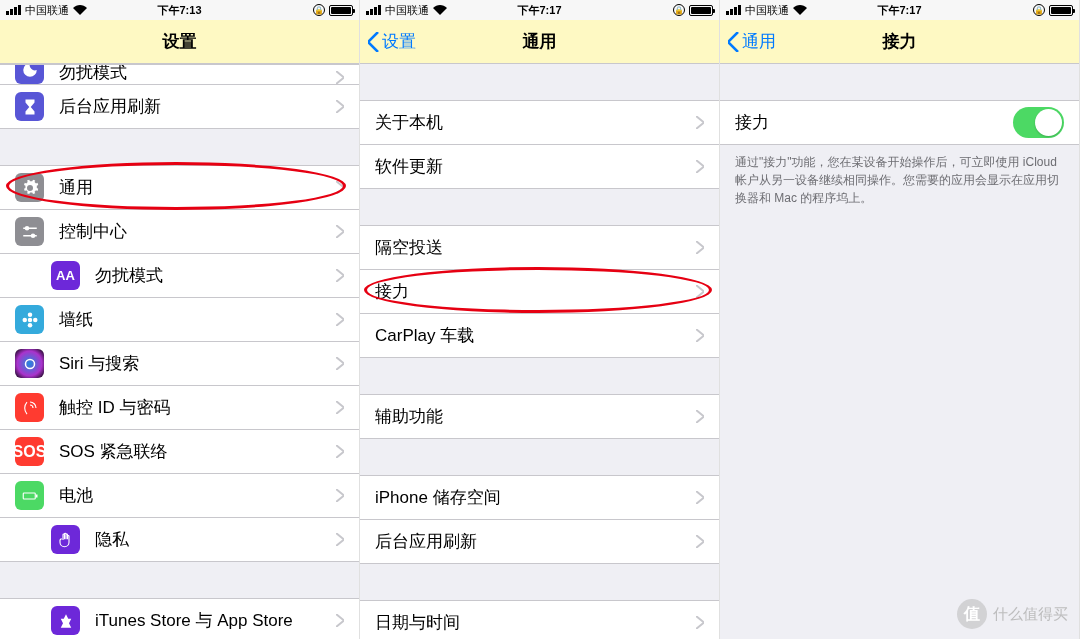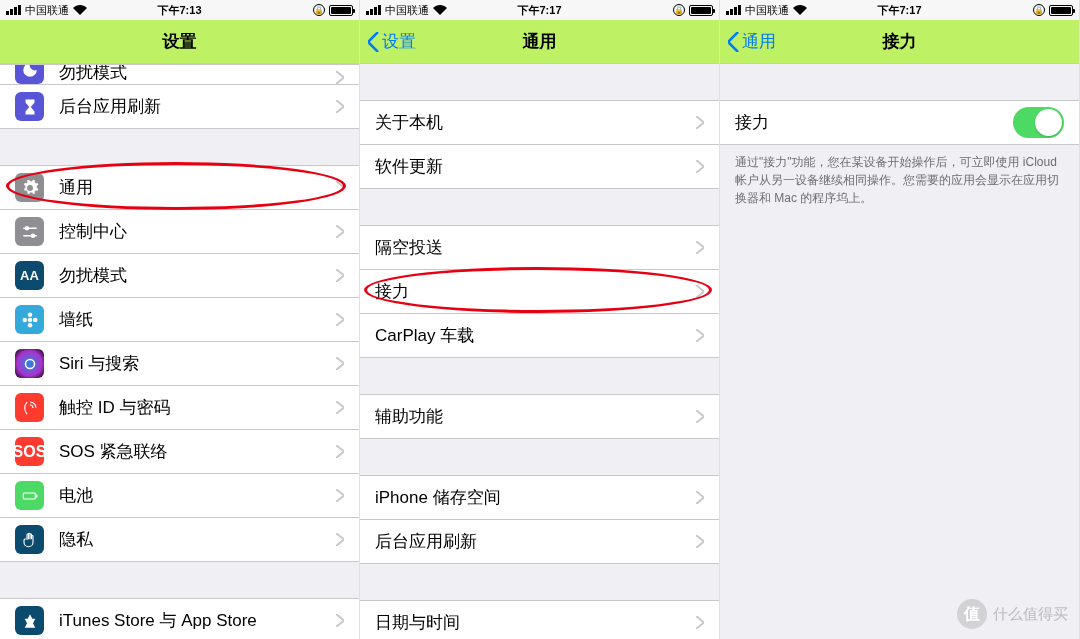--- a/index.html
+++ b/index.html
@@ -42,21 +42,21 @@
   .signal-bars span:nth-child(4){height:10px}
   .wifi-ic { width: 14px; height: 10px; }
   .battery-ic { width: 24px; height: 11px; border: 1px solid #000; border-radius: 2px; position: relative; }
   .battery-ic::after { content:""; position:absolute; right:-3px; top:3px; width:2px; height:4px; background:#000; border-radius:0 1px 1px 0;}
   .battery-fill { position:absolute; left:1px; top:1px; bottom:1px; width: 20px; background:#000; border-radius:1px;}
   .orient-lock { width:12px; height:12px; border:1px solid #000; border-radius:50%; display:inline-flex; align-items:center; justify-content:center; font-size:8px;}
 
   
   .navbar {
     height: 44px;
-    background: #bef264;
+    background: #fef9c3;
     border-bottom: 1px solid #c8c7cc;
     display: flex; align-items: center;
     position: relative;
     padding: 0 8px;
   }
   .nav-back {
     color: #007aff; font-size: 17px;
     display: flex; align-items: center;
     z-index: 2;
   }
@@ -117,21 +117,21 @@
     position: absolute;
     border: 3px solid #e60012;
     border-radius: 50%;
     pointer-events: none;
     z-index: 5;
   }
 
   
   .bg-gray { background:#8e8e93; }
   .bg-purple { background:#5856d6; }
-  .bg-blue { background:#0c4a6e; }
+  .bg-blue { background:#6d28d9;margin-left:36px; }
   .bg-lightblue { background:#34aadc; }
   .bg-red { background:#ff3b30; }
   .bg-green { background:#4cd964; }
   .bg-sos { background:#ff3b30; }
   .bg-hourglass { background:#5856d6; }
 
   
   .watermark {
     position: absolute;
     right: 12px; bottom: 10px;

